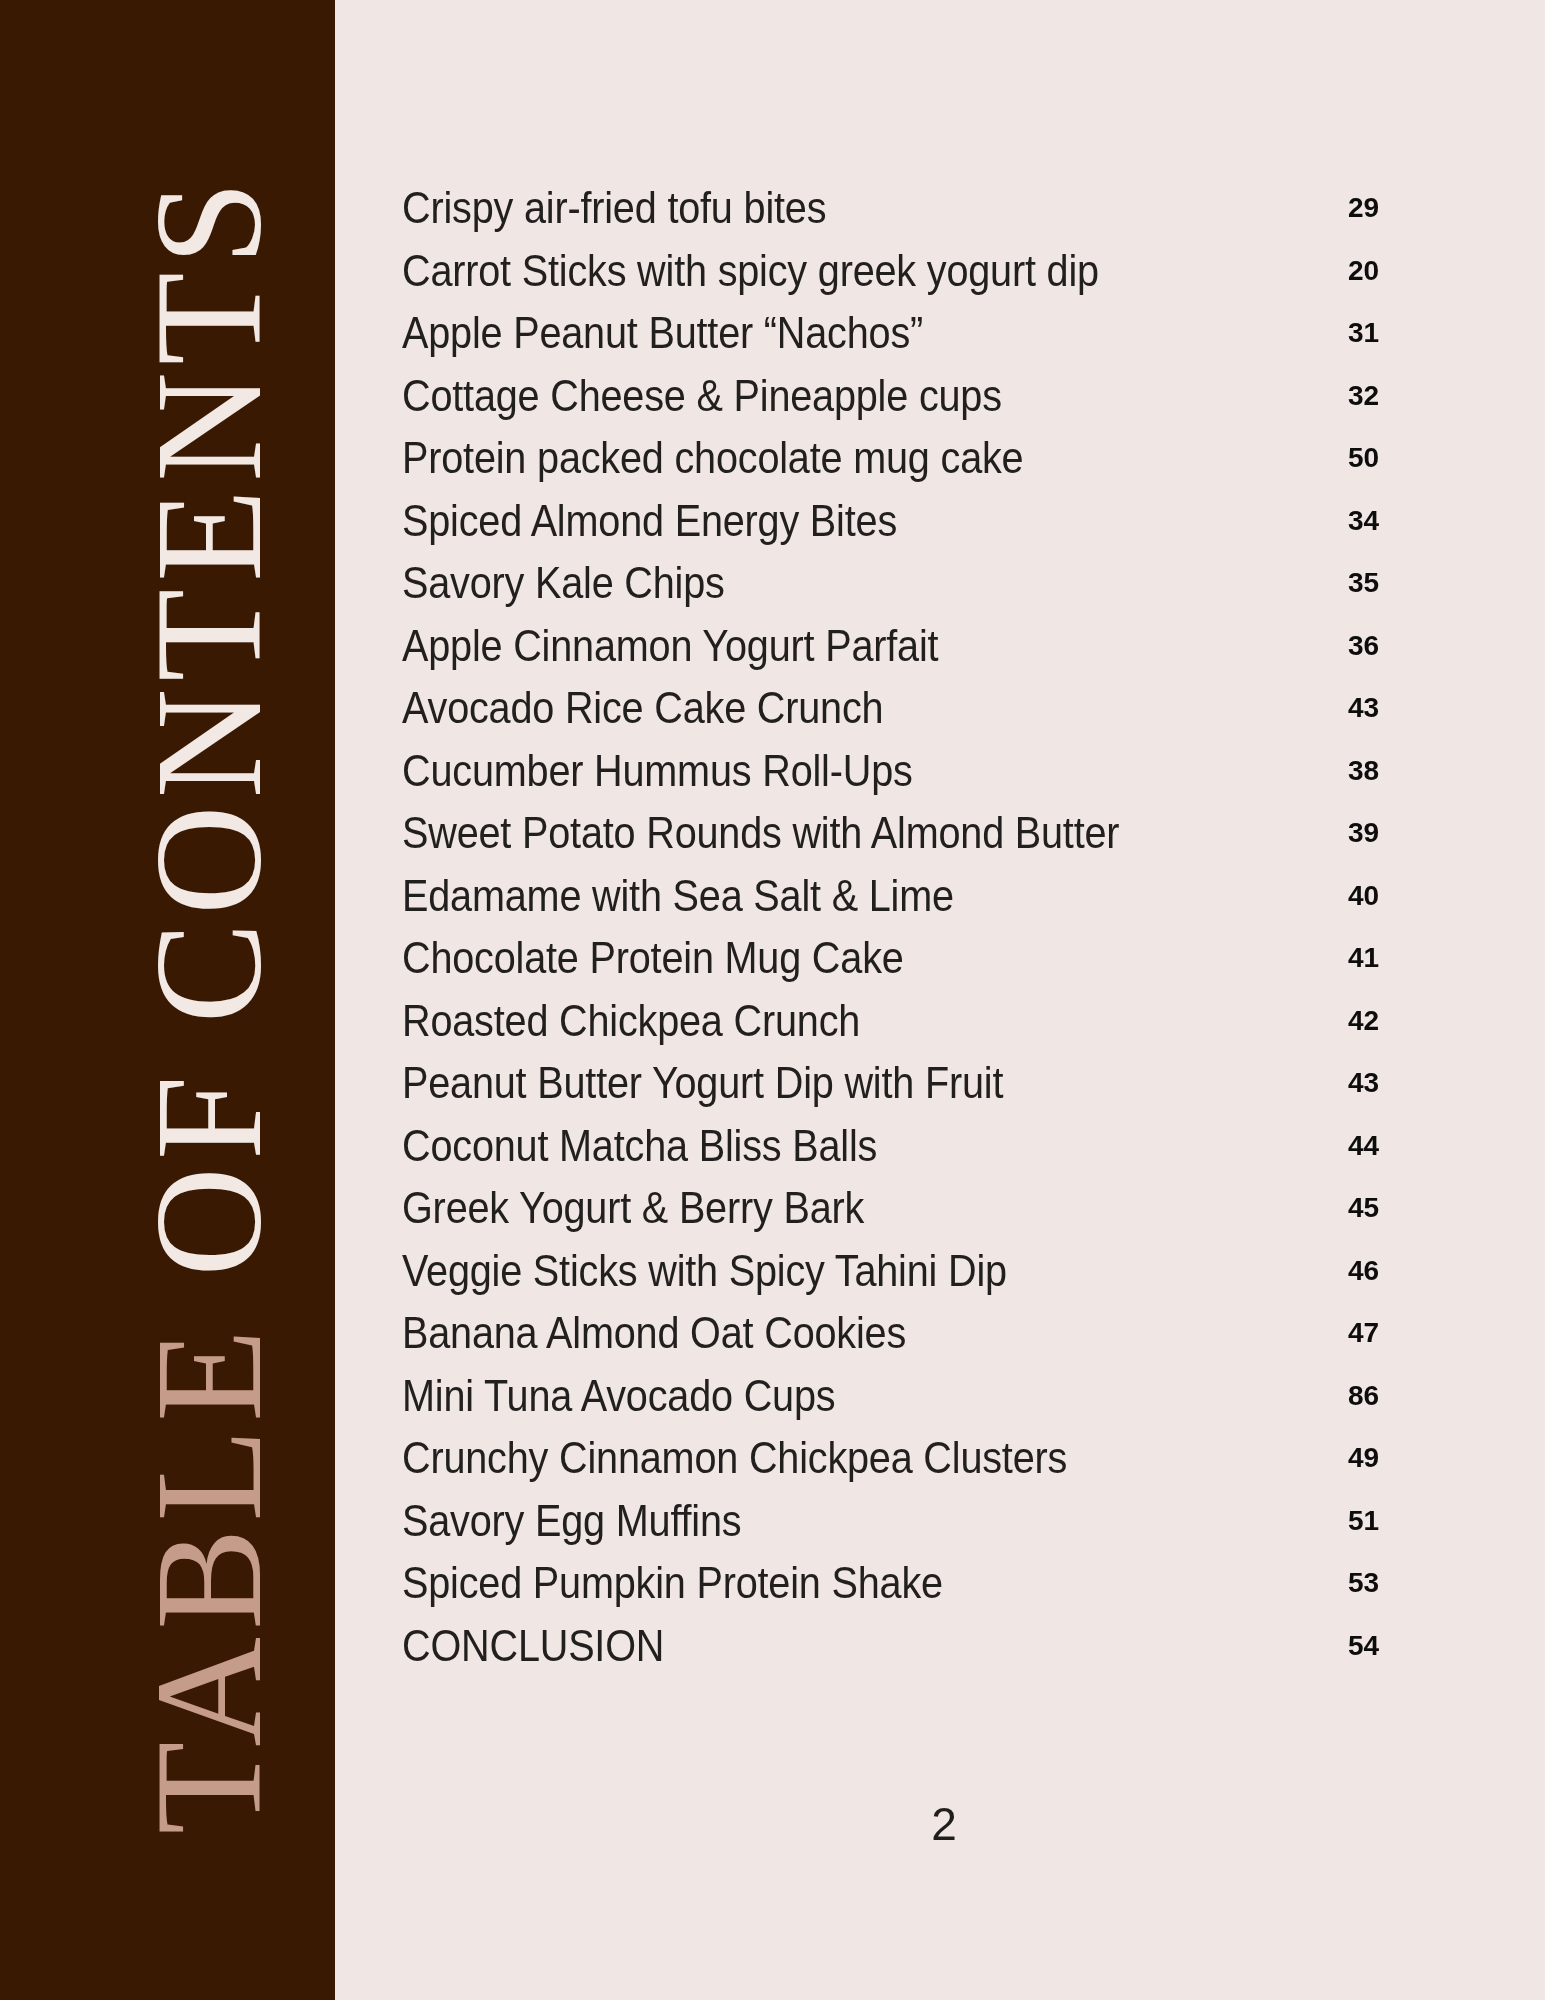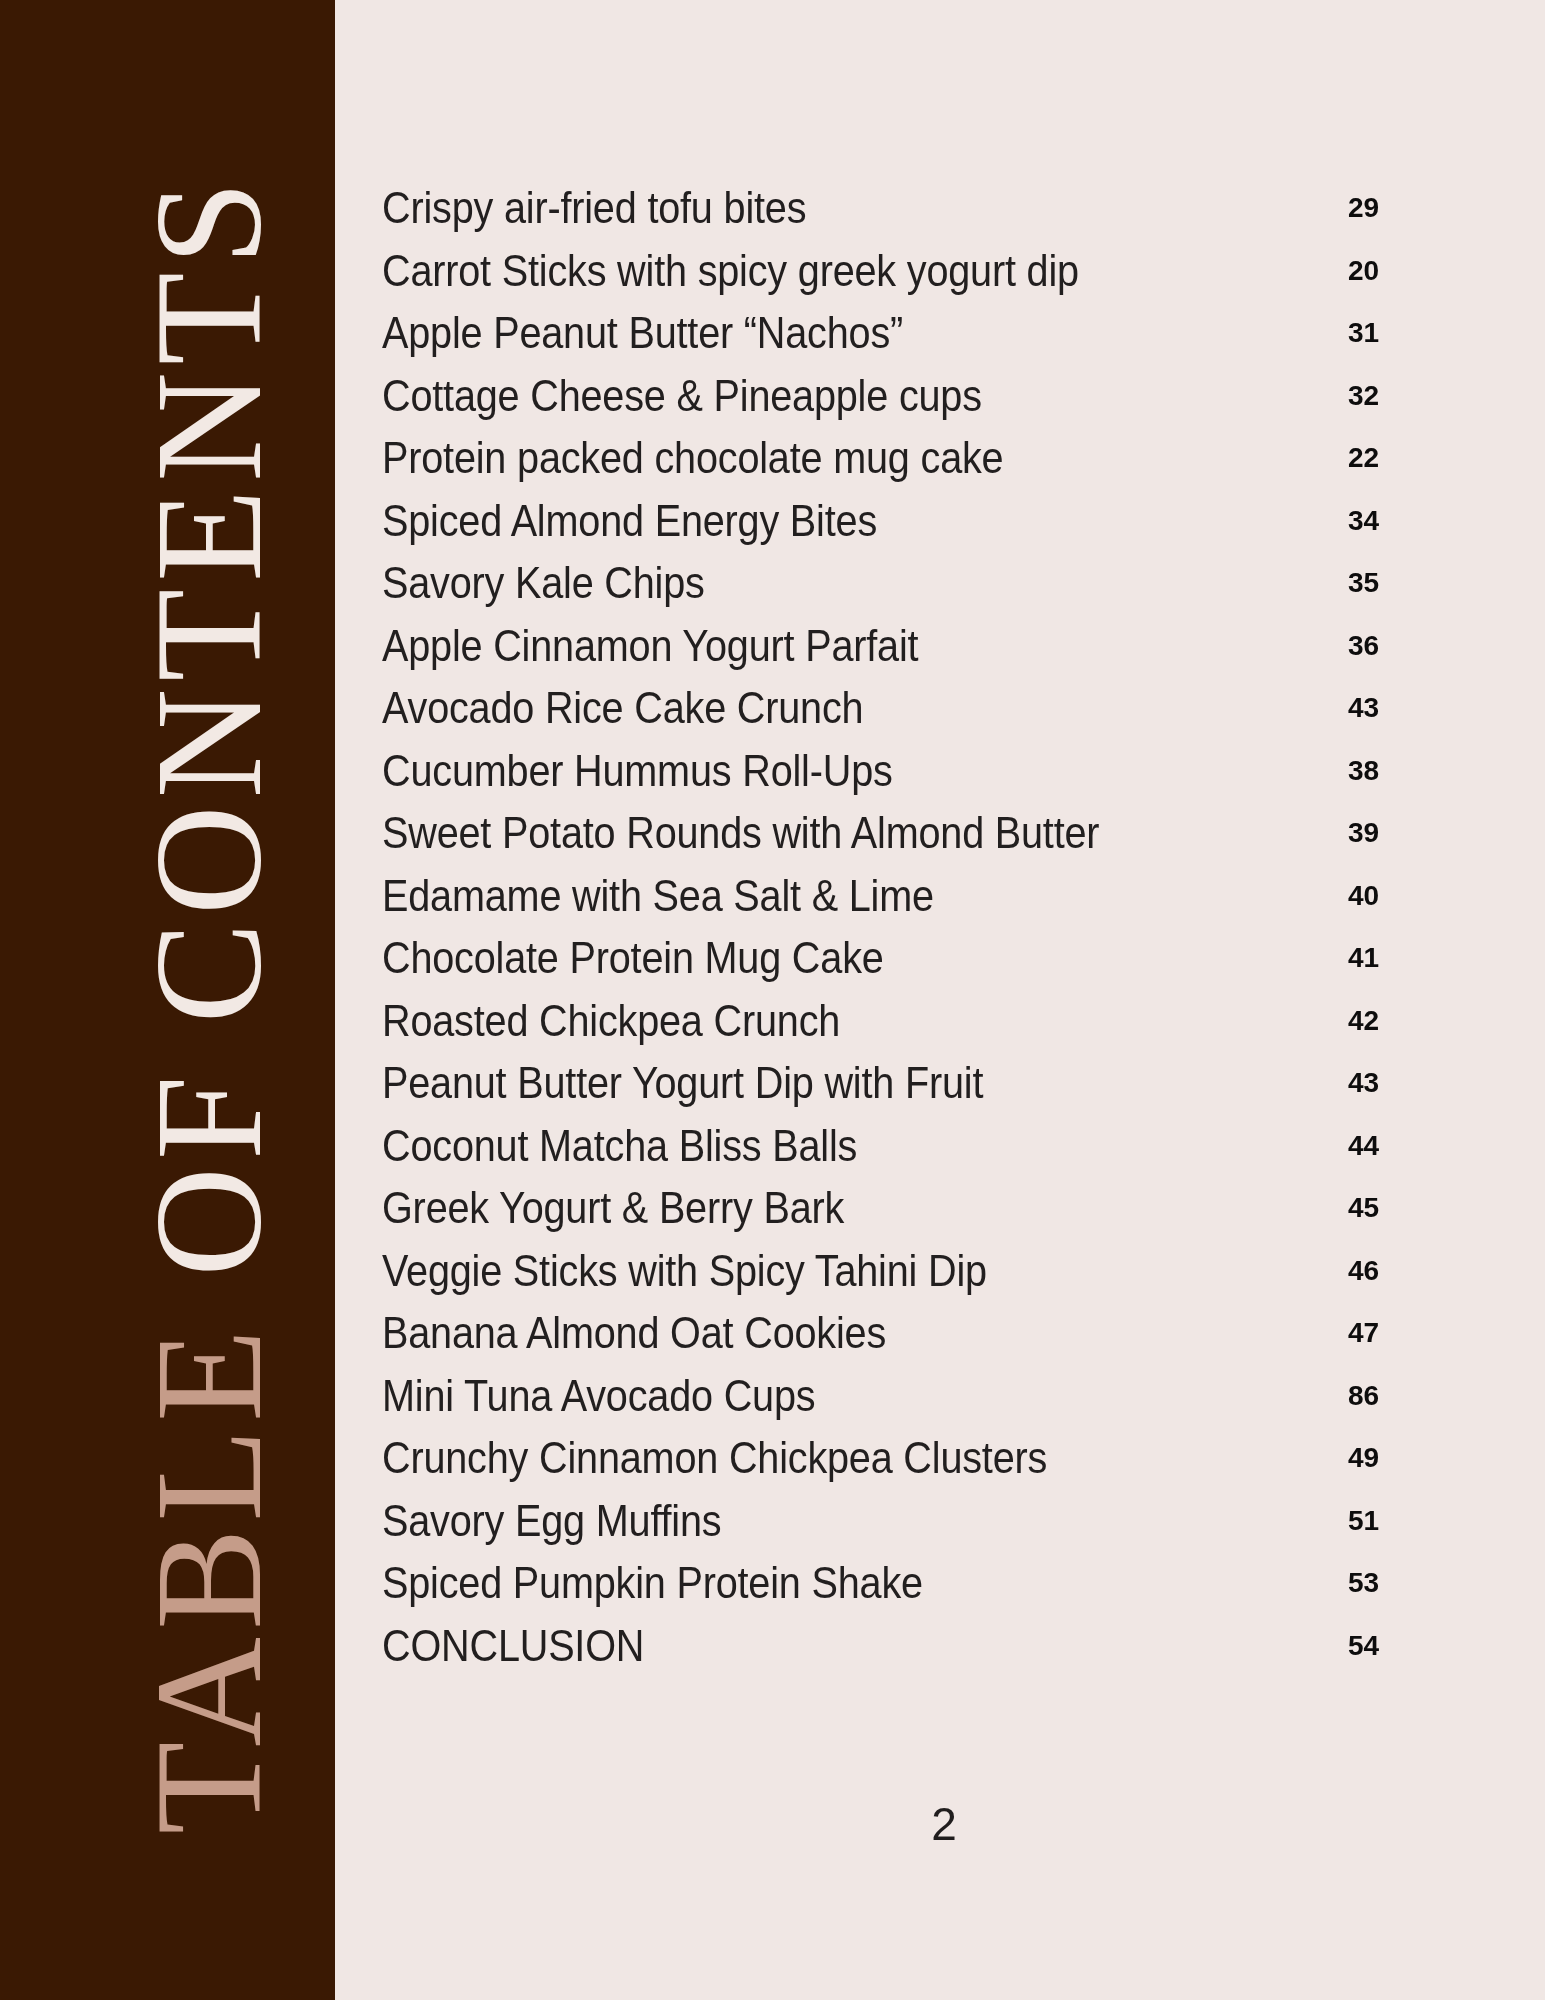--- a/index.html
+++ b/index.html
@@ -32,20 +32,21 @@
   .vtitle .part-table { color: #C59C89; }
   .vtitle .part-rest  { color: #F2E9E4; }
 
   
   .content {
     position: absolute;
     left: 335px; top: 0; right: 0; bottom: 0;
   }
   .toc {
     padding: 177px 137px 0 47px;
+    margin-left: 20px;
   }
   .toc-row {
     height: 62.5px;
     display: flex;
     align-items: center;
     justify-content: space-between;
   }
   .entry-title {
     display: inline-block;
     transform: scaleX(0.9);
@@ -99,21 +100,21 @@
         <div class="toc-row">
         <span class="entry-title">Apple Peanut Butter “Nachos”</span>
         <span class="entry-page">31</span>
       </div>
         <div class="toc-row">
         <span class="entry-title">Cottage Cheese &amp; Pineapple cups</span>
         <span class="entry-page">32</span>
       </div>
         <div class="toc-row">
         <span class="entry-title">Protein packed chocolate mug cake</span>
-        <span class="entry-page">22</span>
+        <span class="entry-page">50</span>
       </div>
         <div class="toc-row">
         <span class="entry-title">Spiced Almond Energy Bites</span>
         <span class="entry-page">34</span>
       </div>
         <div class="toc-row">
         <span class="entry-title">Savory Kale Chips</span>
         <span class="entry-page">35</span>
       </div>
         <div class="toc-row">

